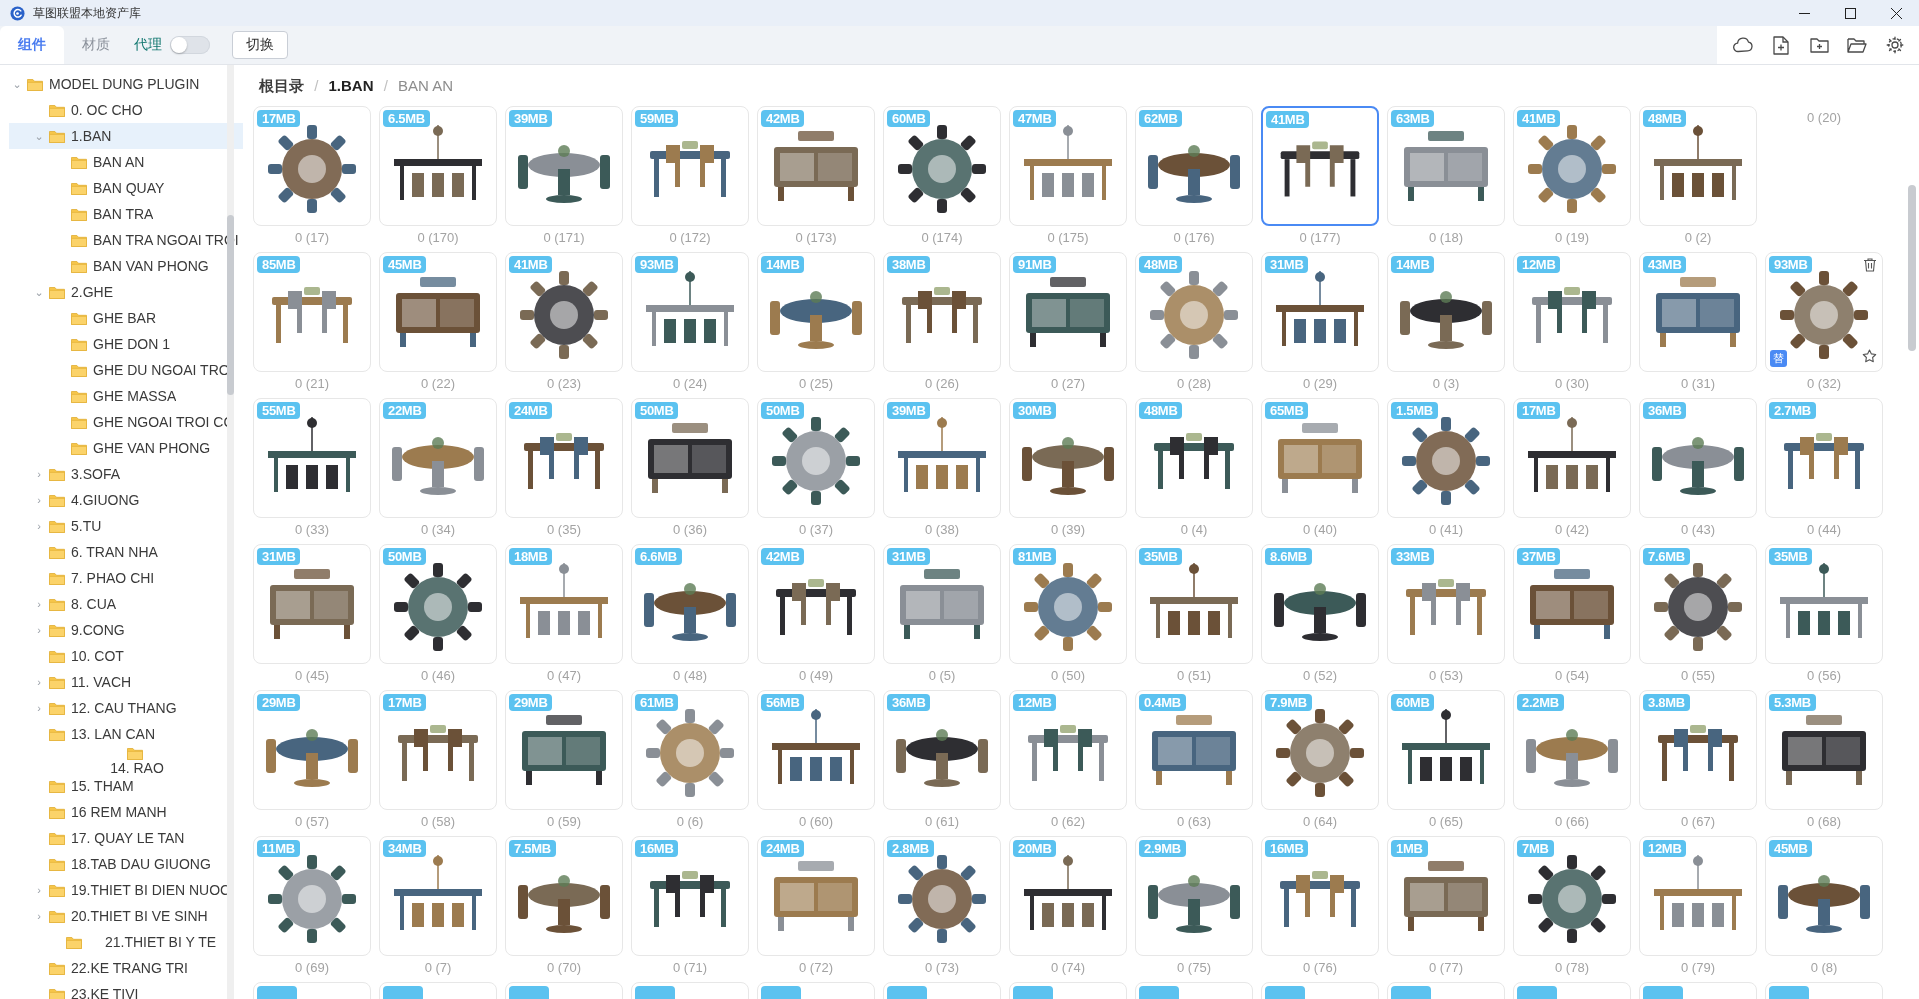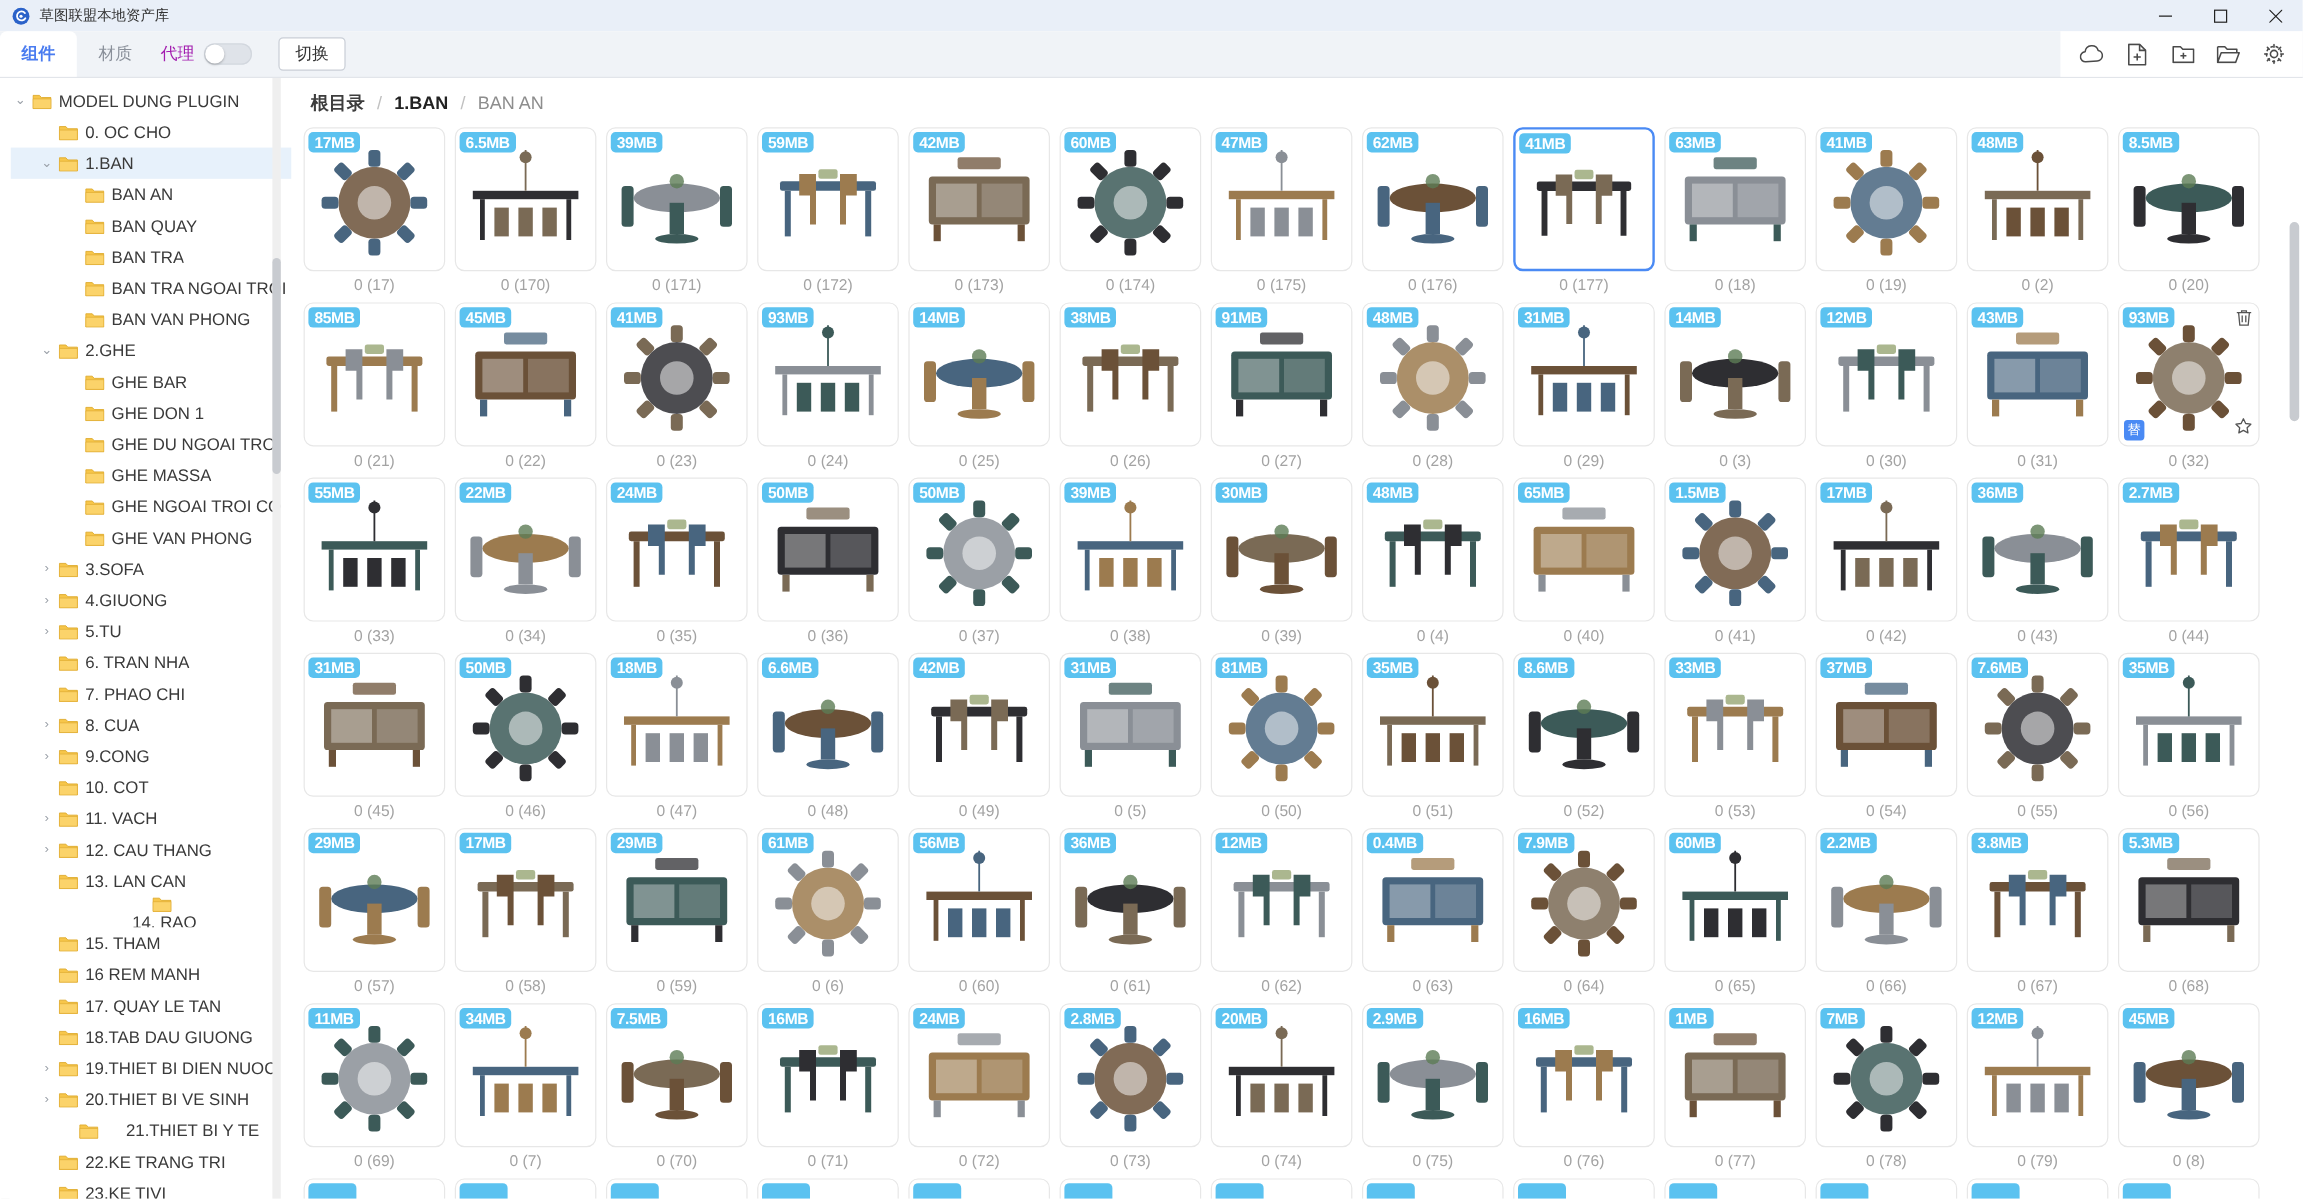--- a/index.html
+++ b/index.html
@@ -14,21 +14,21 @@
   .win-controls{position:absolute;right:0;top:0;height:26px;display:flex;}
   .win-btn{width:46px;height:26px;display:flex;align-items:center;justify-content:center;color:#222;font-size:13px;}
   .restore-glyph{width:9px;height:9px;border:1px solid #222;position:relative;background:#e9eff8;}
   .restore-glyph:before{content:"";position:absolute;left:2px;top:-3px;width:9px;height:9px;border:1px solid #222;z-index:-1;}
 
   
   .toolbar{height:38px;background:#f0f3f7;border-bottom:1px solid #e2e5ea;display:flex;align-items:center;position:relative;}
   .tab{padding:0 18px;height:38px;display:flex;align-items:center;font-size:14px;color:#8a909a;cursor:default;}
   .tab.active{background:#fff;color:#4a7cf0;font-weight:bold;border-top-left-radius:6px;border-top-right-radius:6px;}
   .proxy-wrap{display:flex;align-items:center;margin-left:6px;gap:8px;}
-  .proxy-label{font-size:14px;color:#a21caf;}
+  .proxy-label{font-size:14px;color:#0f766e;}
   .switch{width:40px;height:18px;border-radius:9px;background:#dfe3e9;position:relative;box-shadow:inset 0 0 0 1px #d2d7de;}
   .switch .knob{position:absolute;left:1px;top:1px;width:16px;height:16px;border-radius:50%;background:#fff;box-shadow:0 1px 2px rgba(0,0,0,.25);}
   .btn-plain{margin-left:22px;background:#fff;border:1px solid #c9ced6;border-radius:4px;padding:4px 13px;font-size:14px;color:#333;}
   .tool-icons{position:absolute;right:0;top:0;height:38px;background:#fff;display:flex;align-items:center;gap:18px;padding:0 14px 0 16px;}
   .tool-icon{width:20px;height:20px;display:flex;align-items:center;justify-content:center;}
   .tool-icon svg{display:block;}
 
   
   .body{display:flex;height:934px;position:relative;}
 
@@ -746,31 +746,20 @@
                 <rect x="72" y="66" width="12" height="24" fill="#6b5138"></rect>
                 <line x1="58" y1="18" x2="58" y2="52" stroke="#6b5138" stroke-width="1.5"></line>
                 <circle cx="58" cy="24" r="5" fill="#6b5138"></circle>
               </svg>
       <span class="badge">48MB</span>
     </div>
     <div class="caption">0 (2)</div>
   </div>
 
   <div class="cell">
-    <div class="thumb">
-              <svg class="art" viewBox="0 0 116 118">
-                <ellipse cx="58" cy="58" rx="36" ry="12" fill="#3c5a58"></ellipse>
-                <rect x="52" y="62" width="12" height="26" fill="#2e2e32"></rect>
-                <ellipse cx="58" cy="92" rx="18" ry="4" fill="#2e2e32"></ellipse>
-                <rect x="12" y="48" width="10" height="34" rx="3" fill="#2e2e32"></rect>
-                <rect x="94" y="48" width="10" height="34" rx="3" fill="#2e2e32"></rect>
-                <circle cx="58" cy="44" r="6" fill="#5d7c55" opacity=".8"></circle>
-              </svg>
-      <span class="badge">8.5MB</span>
-    </div>
     <div class="caption">0 (20)</div>
   </div>
 
   <div class="cell">
     <div class="thumb">
               <svg class="art" viewBox="0 0 116 118">
                 <rect x="18" y="44" width="80" height="8" rx="2" fill="#9c7b4f"></rect>
                 <rect x="22" y="52" width="5" height="38" fill="#9c7b4f"></rect>
                 <rect x="89" y="52" width="5" height="38" fill="#9c7b4f"></rect>
                 <path d="M34 38h14v42h-5V56h-9z" fill="#8a8f96"></path>

